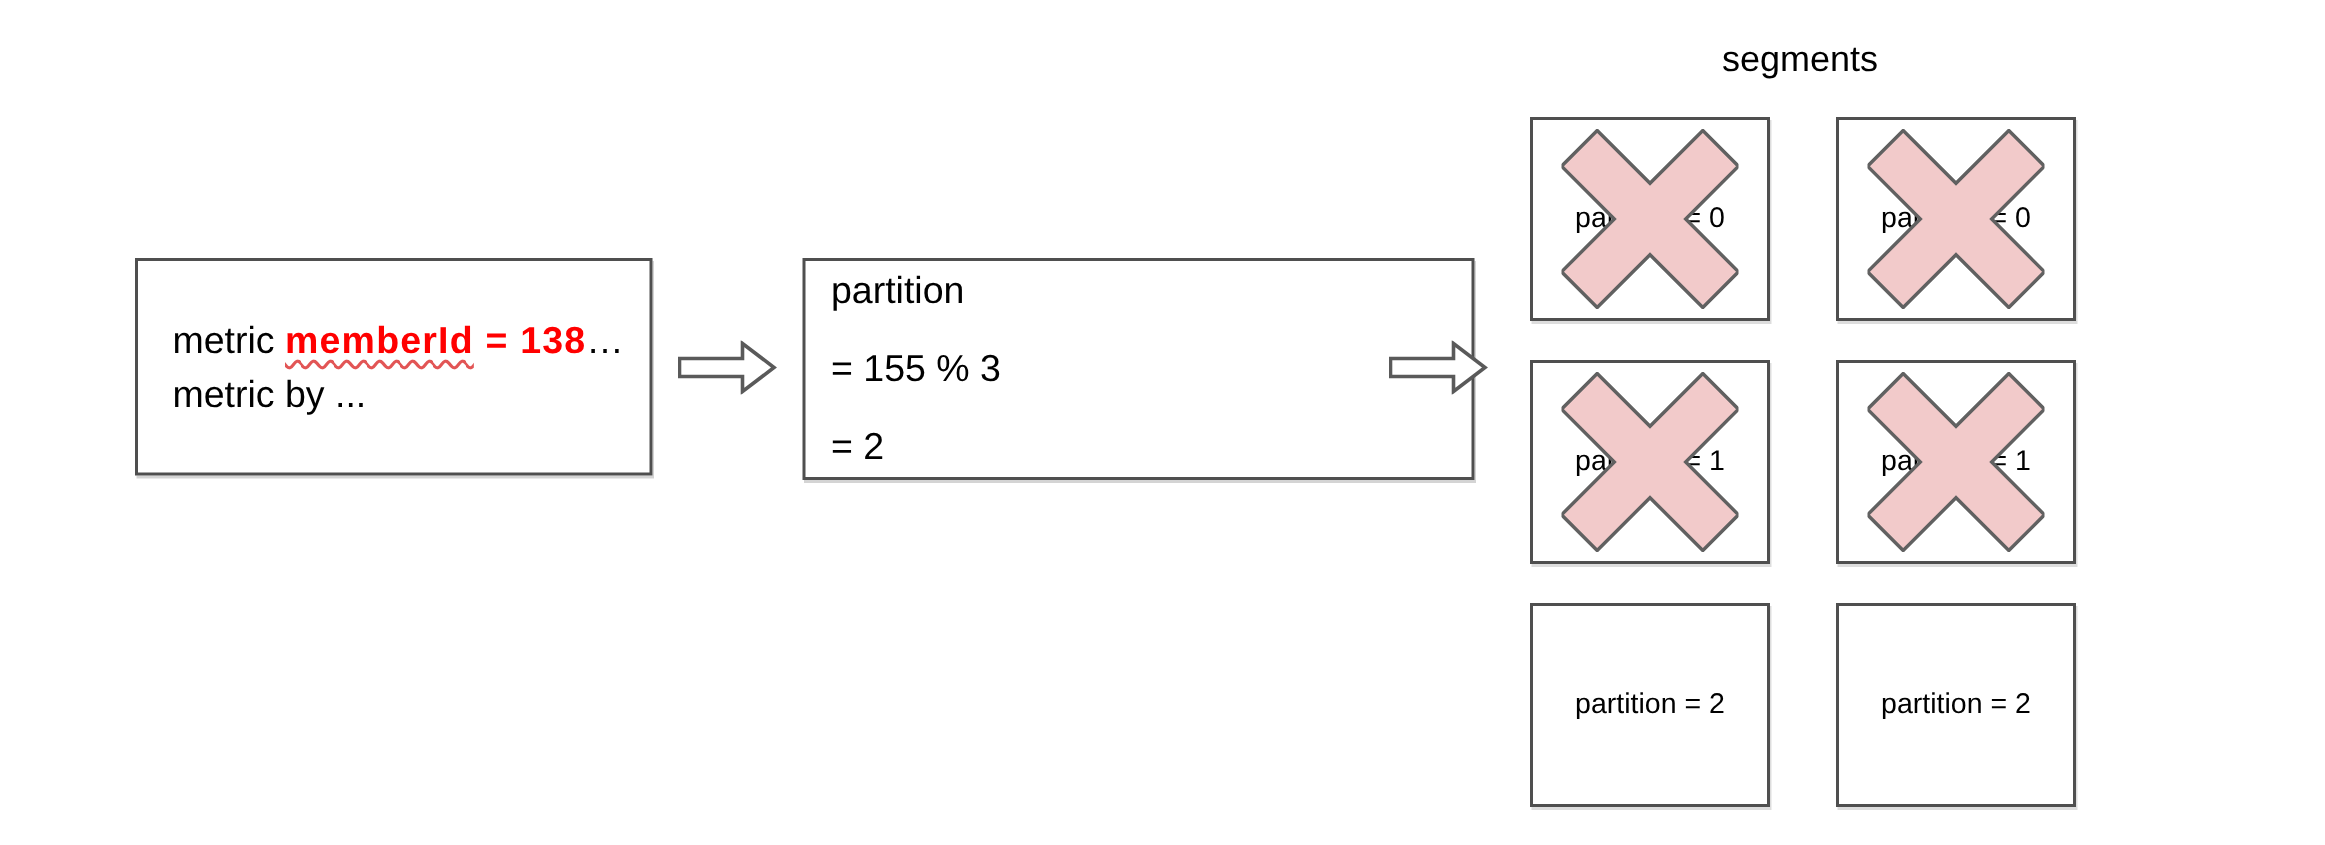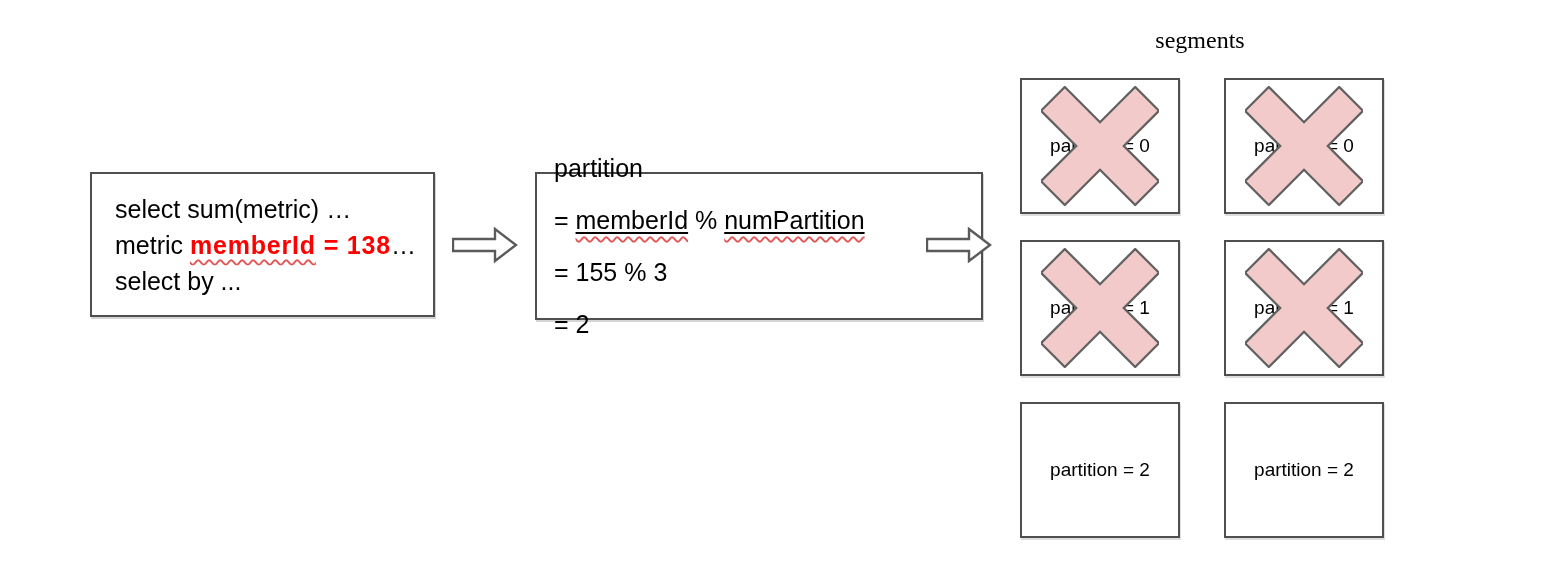--- a/index.html
+++ b/index.html
@@ -34,21 +34,21 @@
   .u-solid .wavy{text-underline-offset:7px;}
 
   
   .arrow{position:absolute;width:66px;height:36px;}
   .arrow-1{left:452px;top:227px;}
   .arrow-2{left:926px;top:227px;}
 
   
   .segments-title{
     position:absolute;left:1100px;top:26px;width:200px;
-    text-align:center;font-size:24px;line-height:28px;font-family:Liberation Serif, serif;
+    text-align:center;font-size:24px;line-height:28px;
   }
   .grid{
     position:absolute;left:1020px;top:78px;
     display:grid;grid-template-columns:160px 160px;grid-auto-rows:136px;
     column-gap:44px;row-gap:26px;
   }
   .cell{
     position:relative;box-sizing:border-box;background:#fff;
     border:2px solid #4f4f4f;
     box-shadow:1px 2px 0 rgba(170,170,170,0.4);
@@ -59,32 +59,30 @@
     position:absolute;left:50%;top:50%;width:118px;height:120px;
     transform:translate(-50%,-50%);
   }
 </style>
 </head>
 <body>
 
 <div class="canvas">
 
   <div class="tbox query-box">
-    <div>select sum(metric) …</div>
     <div><span>metric </span><span class="hl wavy">memberId</span><span class="hl"> = 138</span><span>…</span></div>
-    <div>select by ...</div>
+    <div>metric by ...</div>
   </div>
 
   <svg class="arrow arrow-1" viewBox="0 0 66 34">
     <polygon points="1,11 43,11 43,1 64,17 43,33 43,23 1,23" fill="#ffffff" stroke="#5a5a5a" stroke-width="2.4"></polygon>
   </svg>
 
   <div class="tbox calc-box">
     <div>partition</div>
-    <div><span>= </span><span class="u-solid"><span class="wavy">memberId</span></span><span> % </span><span class="u-solid"><span class="wavy">numPartition</span></span></div>
     <div>= 155 % 3</div>
     <div>= 2</div>
   </div>
 
   <svg class="arrow arrow-2" viewBox="0 0 66 34">
     <polygon points="1,11 43,11 43,1 64,17 43,33 43,23 1,23" fill="#ffffff" stroke="#5a5a5a" stroke-width="2.4"></polygon>
   </svg>
 
   <div class="segments-title">segments</div>
 

